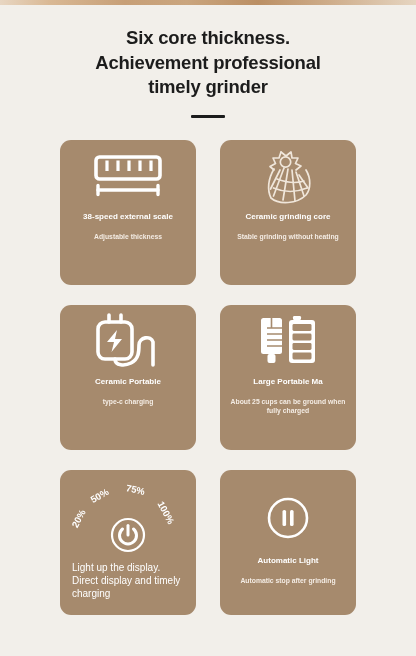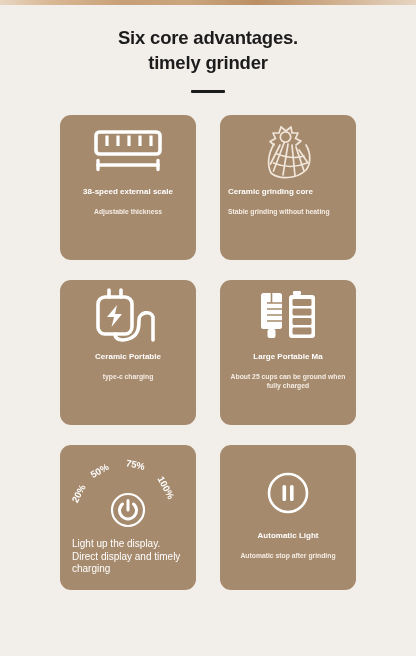--- a/index.html
+++ b/index.html
@@ -94,21 +94,21 @@
     margin: 0;
   }
   .card-sub {
     color: #f4ece4;
     font-weight: bold;
     font-size: 6.8px;
     line-height: 1.35;
     margin: 9px 0 0 0;
   }
   .t-center { text-align: center; }
-  .t-left   { text-align: left; }
+  .t-left   { text-align: center; }
 
   
   .card-title-lg {
     color: #ffffff;
     font-weight: normal;
     font-size: 10px;
     line-height: 1.28;
     margin: 0;
     text-align: left;
   }
@@ -152,21 +152,22 @@
 </style>
 </head>
 <body>
 
 <div class="top-strip"></div>
 
 <div class="page">
 
   <div class="heading-wrap">
     <div class="heading">
-      <div>Six core advantages.</div>
+      <div>Six core thickness.</div>
+      <div>Achievement professional</div>
       <div>timely grinder</div>
     </div>
     <div class="heading-rule"></div>
   </div>
 
   <div class="grid">
 
     <div class="card card-scale">
       <div class="icon-area">
         <span>

